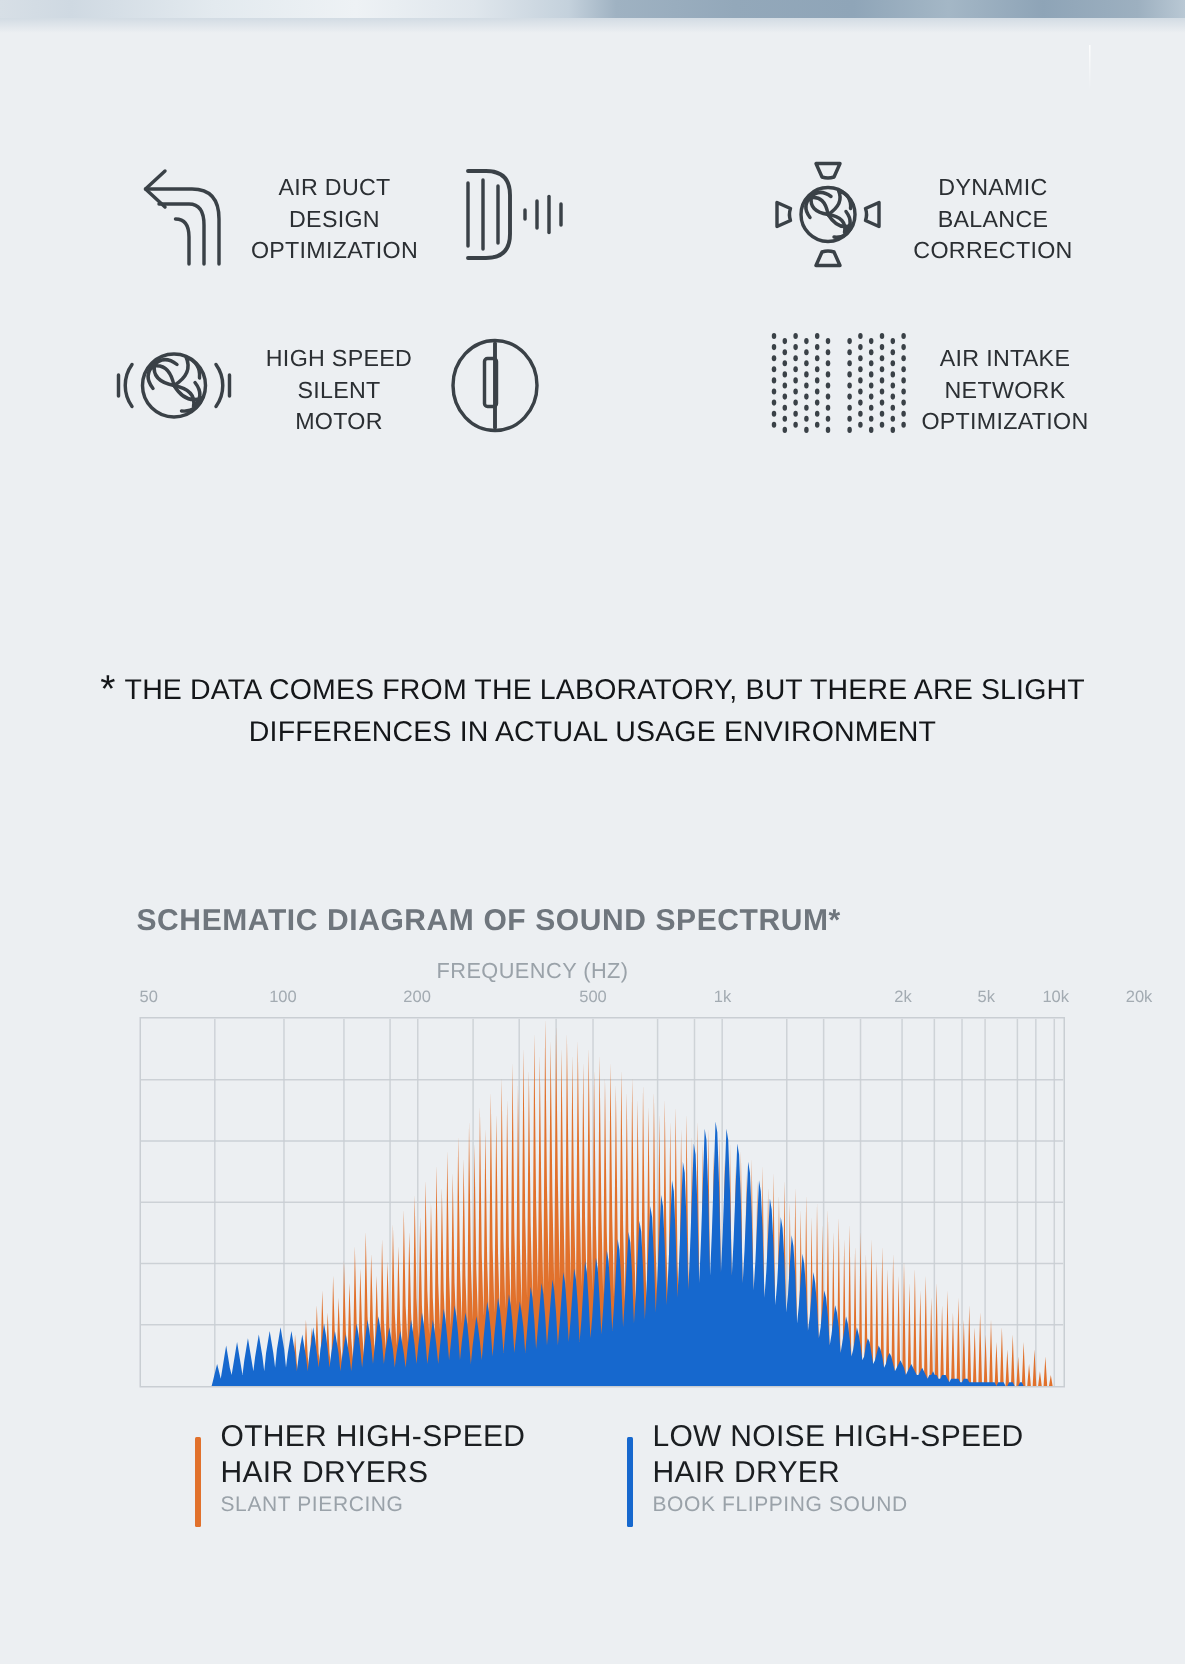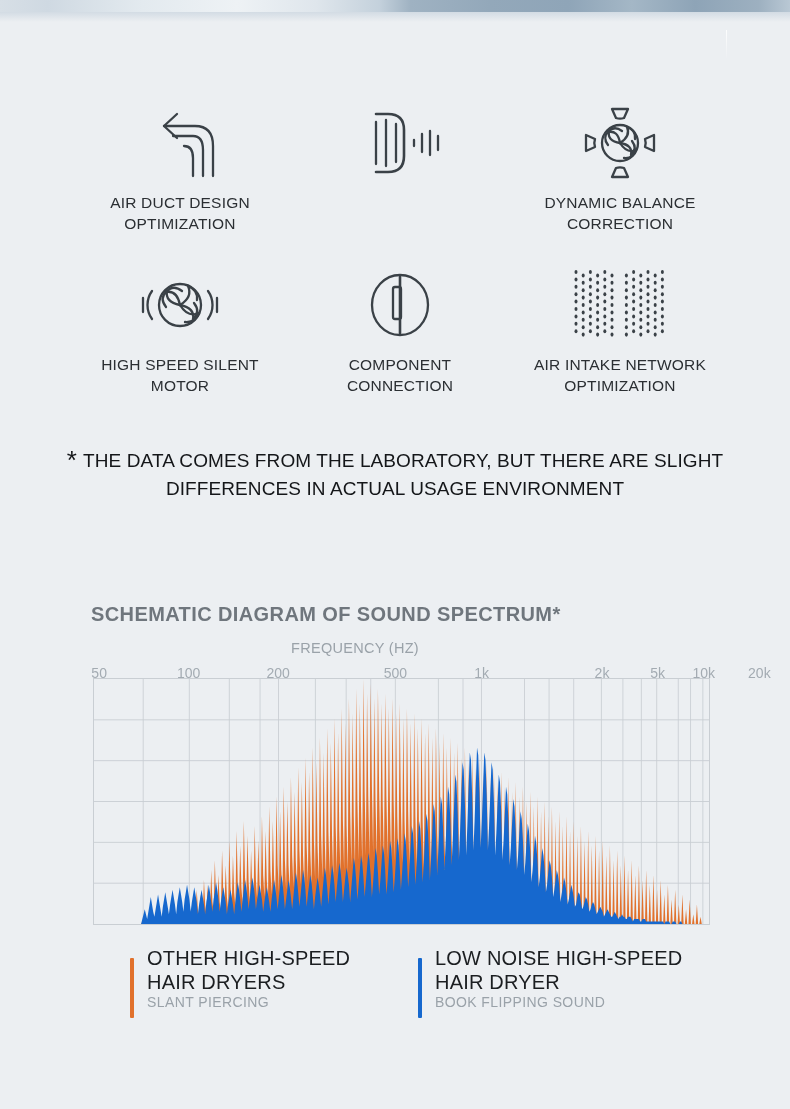--- a/index.html
+++ b/index.html
@@ -24,21 +24,21 @@
     position:absolute;left:726px;top:30px;width:1px;height:30px;
     background:linear-gradient(180deg,rgba(255,255,255,.9),rgba(255,255,255,0));
   }
 
   
   #features{
     position:absolute;left:70px;top:100px;width:660px;
     display:grid;grid-template-columns:repeat(3,1fr);
     row-gap:28px;
   }
-  .feature{display:flex;flex-direction:column;align-items:center;}
+  .feature{display:flex;flex-direction:row;align-items:center;}
   .feature-icon{height:86px;display:flex;align-items:center;justify-content:center;}
   .feature-icon svg{display:block;}
   .feature-label{
     margin-top:6px;text-align:center;
     font-size:15.5px;line-height:21px;color:#2b2f33;letter-spacing:.2px;
   }
 
   
   #disclaimer{
     position:absolute;left:60px;top:428px;width:670px;
@@ -54,21 +54,21 @@
     position:absolute;left:91px;top:586px;
     font-size:20px;color:#6f767d;letter-spacing:.4px;
   }
   #axis-unit{
     position:absolute;left:0;top:640px;width:710px;
     text-align:center;font-size:14.5px;color:#9aa2a9;letter-spacing:.3px;
   }
   #ticks{position:absolute;left:0;top:659px;width:790px;height:16px;}
   .tick-label{
     position:absolute;transform:translateX(-50%);
-    font-size:14px;color:#a3abb2;white-space:nowrap;margin-top:6px;
+    font-size:11px;color:#a3abb2;white-space:nowrap;
   }
   #plot{
     position:absolute;left:93px;top:678px;width:617px;height:247px;
     border:1px solid #c9ced3;box-sizing:border-box;background:#eceff2;
     overflow:hidden;
   }
   #plot svg{position:absolute;left:0;top:0;}
 
   
   #legend{position:absolute;left:130px;top:946px;width:620px;height:76px;}
@@ -149,21 +149,20 @@
       <div class="feature-label">HIGH SPEED SILENT<br>MOTOR</div>
     </div>
     <div class="feature">
       <div class="feature-icon">
         <svg width="80" height="72" viewBox="0 0 80 72" fill="none" stroke="#3a4147" stroke-width="2.3" stroke-linecap="round" stroke-linejoin="round">
       <ellipse cx="40" cy="36" rx="28" ry="30"></ellipse>
       <path d="M40 8 V64" stroke-width="2.6"></path>
       <rect x="33" y="18" width="8" height="32" rx="2"></rect>
     </svg>
       </div>
-      <div class="feature-label">COMPONENT<br>CONNECTION</div>
     </div>
     <div class="feature">
       <div class="feature-icon">
         <svg width="100" height="76" viewBox="0 0 100 76">
           <ellipse cx="6.0" cy="5.0" rx="1.5" ry="2.0250000000000004" fill="#3a4147"></ellipse>
           <ellipse cx="6.0" cy="12.4" rx="1.5" ry="2.0250000000000004" fill="#3a4147"></ellipse>
           <ellipse cx="6.0" cy="19.8" rx="1.5" ry="2.0250000000000004" fill="#3a4147"></ellipse>
           <ellipse cx="6.0" cy="27.2" rx="1.5" ry="2.0250000000000004" fill="#3a4147"></ellipse>
           <ellipse cx="6.0" cy="34.6" rx="1.5" ry="2.0250000000000004" fill="#3a4147"></ellipse>
           <ellipse cx="6.0" cy="42.0" rx="1.5" ry="2.0250000000000004" fill="#3a4147"></ellipse>

